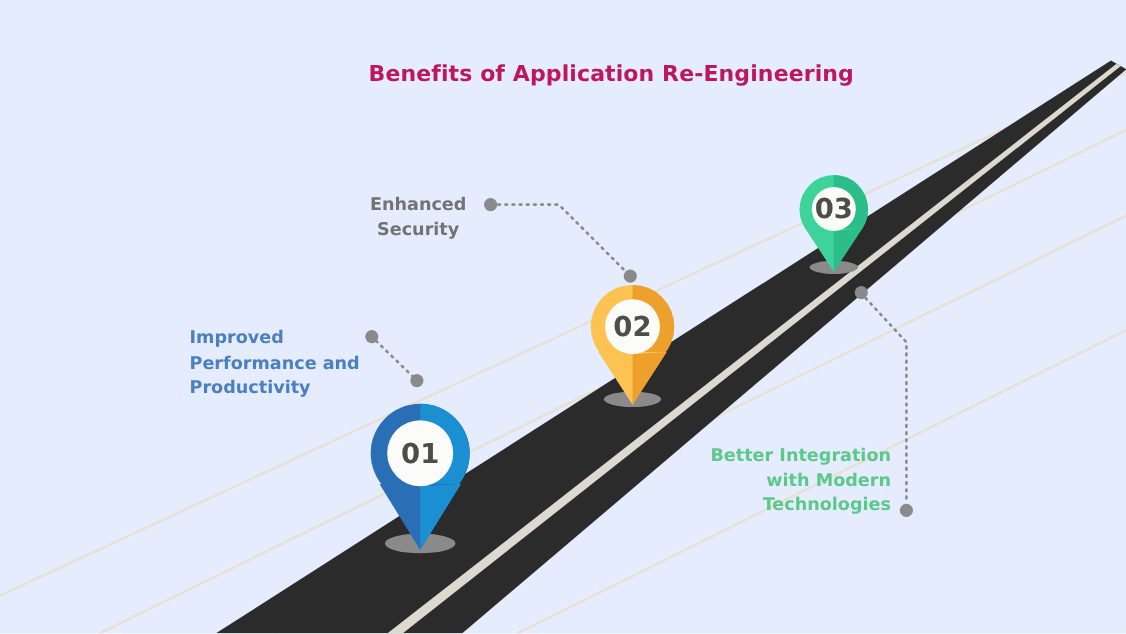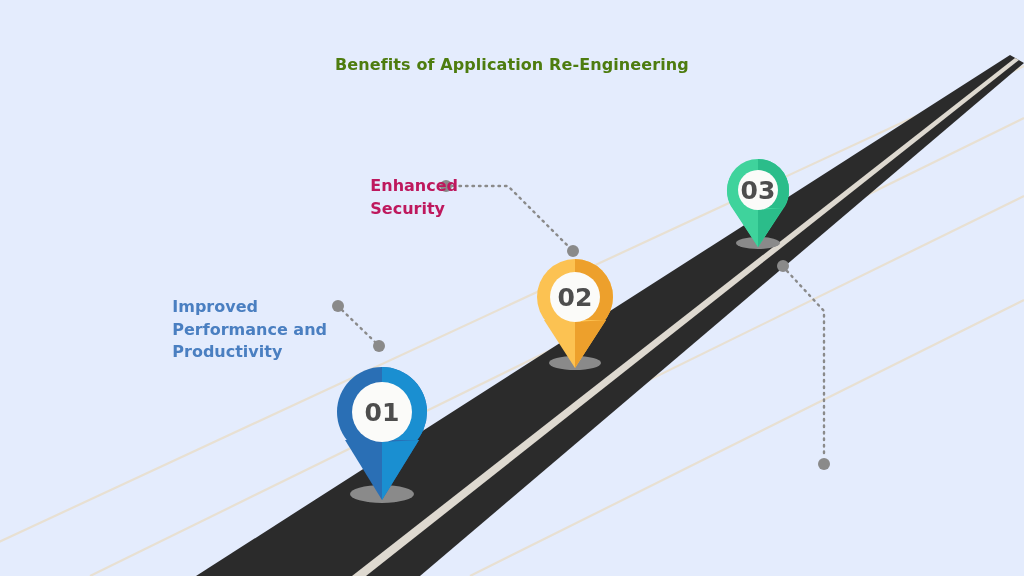--- a/index.html
+++ b/index.html
@@ -19,45 +19,45 @@
     position: absolute;
     top: 0;
     left: 0;
     width: 1024px;
     height: 576px;
   }
   .title {
     position: absolute;
     left: 335px;
     top: 55px;
-    font-size: 16px;
+    font-size: 20px;
     font-weight: bold;
     letter-spacing: 0.1px;
-    color: #4d7c0f;
+    color: #be185d;
     white-space: nowrap;
     text-align: right;
   }
   .label {
     position: absolute;
     font-size: 16px;
     font-weight: bold;
     line-height: 1.42;
     white-space: pre-line;
   }
   .label-1 {
     right: 697px;
     top: 296px;
     text-align: left;
     color: #4a7fc1;
   }
   .label-2 {
-    right: 566px;
+    right: 600px;
     top: 175px;
-    text-align: left;
-    color: #be185d;
+    text-align: center;
+    color: #737373;
   }
   .label-3 {
     right: 214px;
     top: 403px;
     text-align: right;
     color: #5cc98a;
   }
   .pin-num {
     font-size: 25px;
     font-weight: bold;
@@ -138,14 +138,17 @@
 
   <div class="title">Benefits of Application Re-Engineering</div>
 
   <div class="label label-1">Improved
 Performance and
 Productivity</div>
 
   <div class="label label-2">Enhanced
 Security</div>
 
+  <div class="label label-3">Better Integration
+with Modern
+Technologies</div>
 
 </div>
 
 </body></html>

